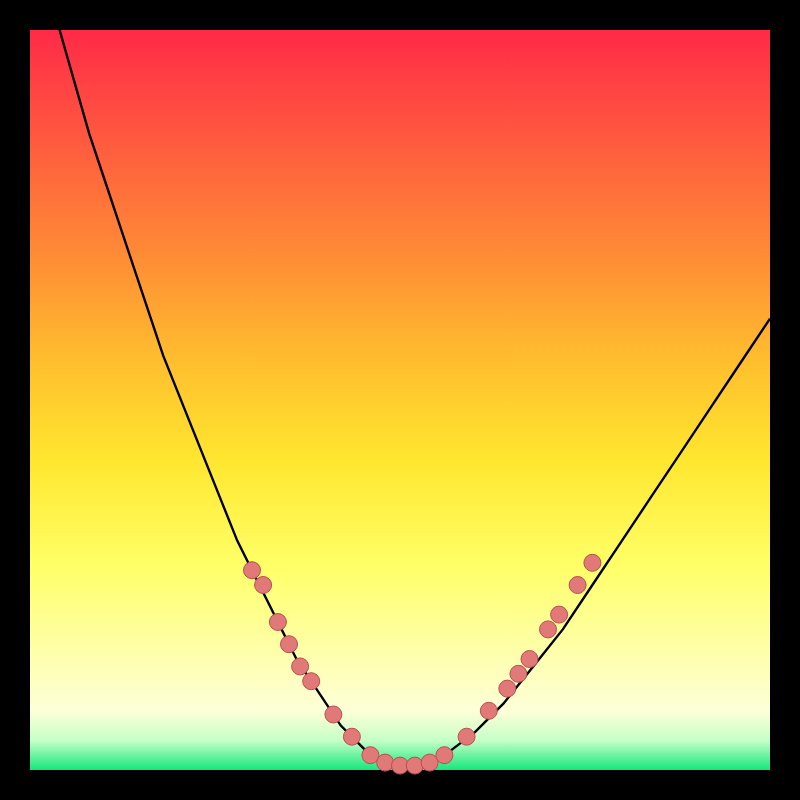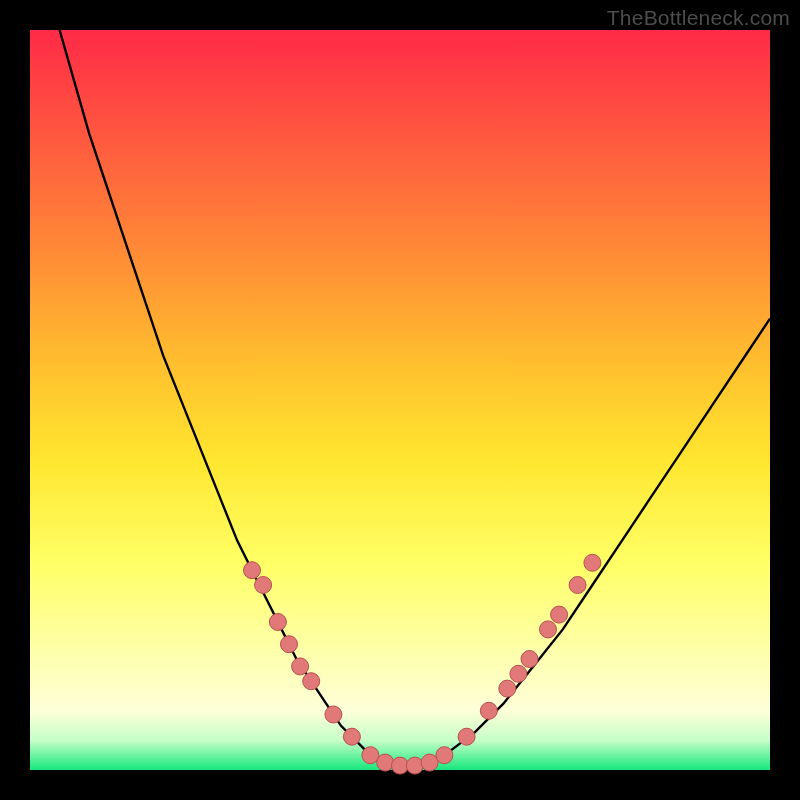--- a/index.html
+++ b/index.html
@@ -72,14 +72,13 @@
           <circle cx="477.3" cy="658.6" r="8.5" fill="#e17979" stroke="#b84f4f" stroke-width="1"></circle>
           <circle cx="488.4" cy="643.8" r="8.5" fill="#e17979" stroke="#b84f4f" stroke-width="1"></circle>
           <circle cx="499.5" cy="629.0" r="8.5" fill="#e17979" stroke="#b84f4f" stroke-width="1"></circle>
           <circle cx="518.0" cy="599.4" r="8.5" fill="#e17979" stroke="#b84f4f" stroke-width="1"></circle>
           <circle cx="529.1" cy="584.6" r="8.5" fill="#e17979" stroke="#b84f4f" stroke-width="1"></circle>
           <circle cx="547.6" cy="555.0" r="8.5" fill="#e17979" stroke="#b84f4f" stroke-width="1"></circle>
           <circle cx="562.4" cy="532.8" r="8.5" fill="#e17979" stroke="#b84f4f" stroke-width="1"></circle>
         </g>
     </svg>
   </div>
-  <div class="watermark" data-bind="watermark">TheBottleneck.com</div>
 </div>
 
 </body></html>

